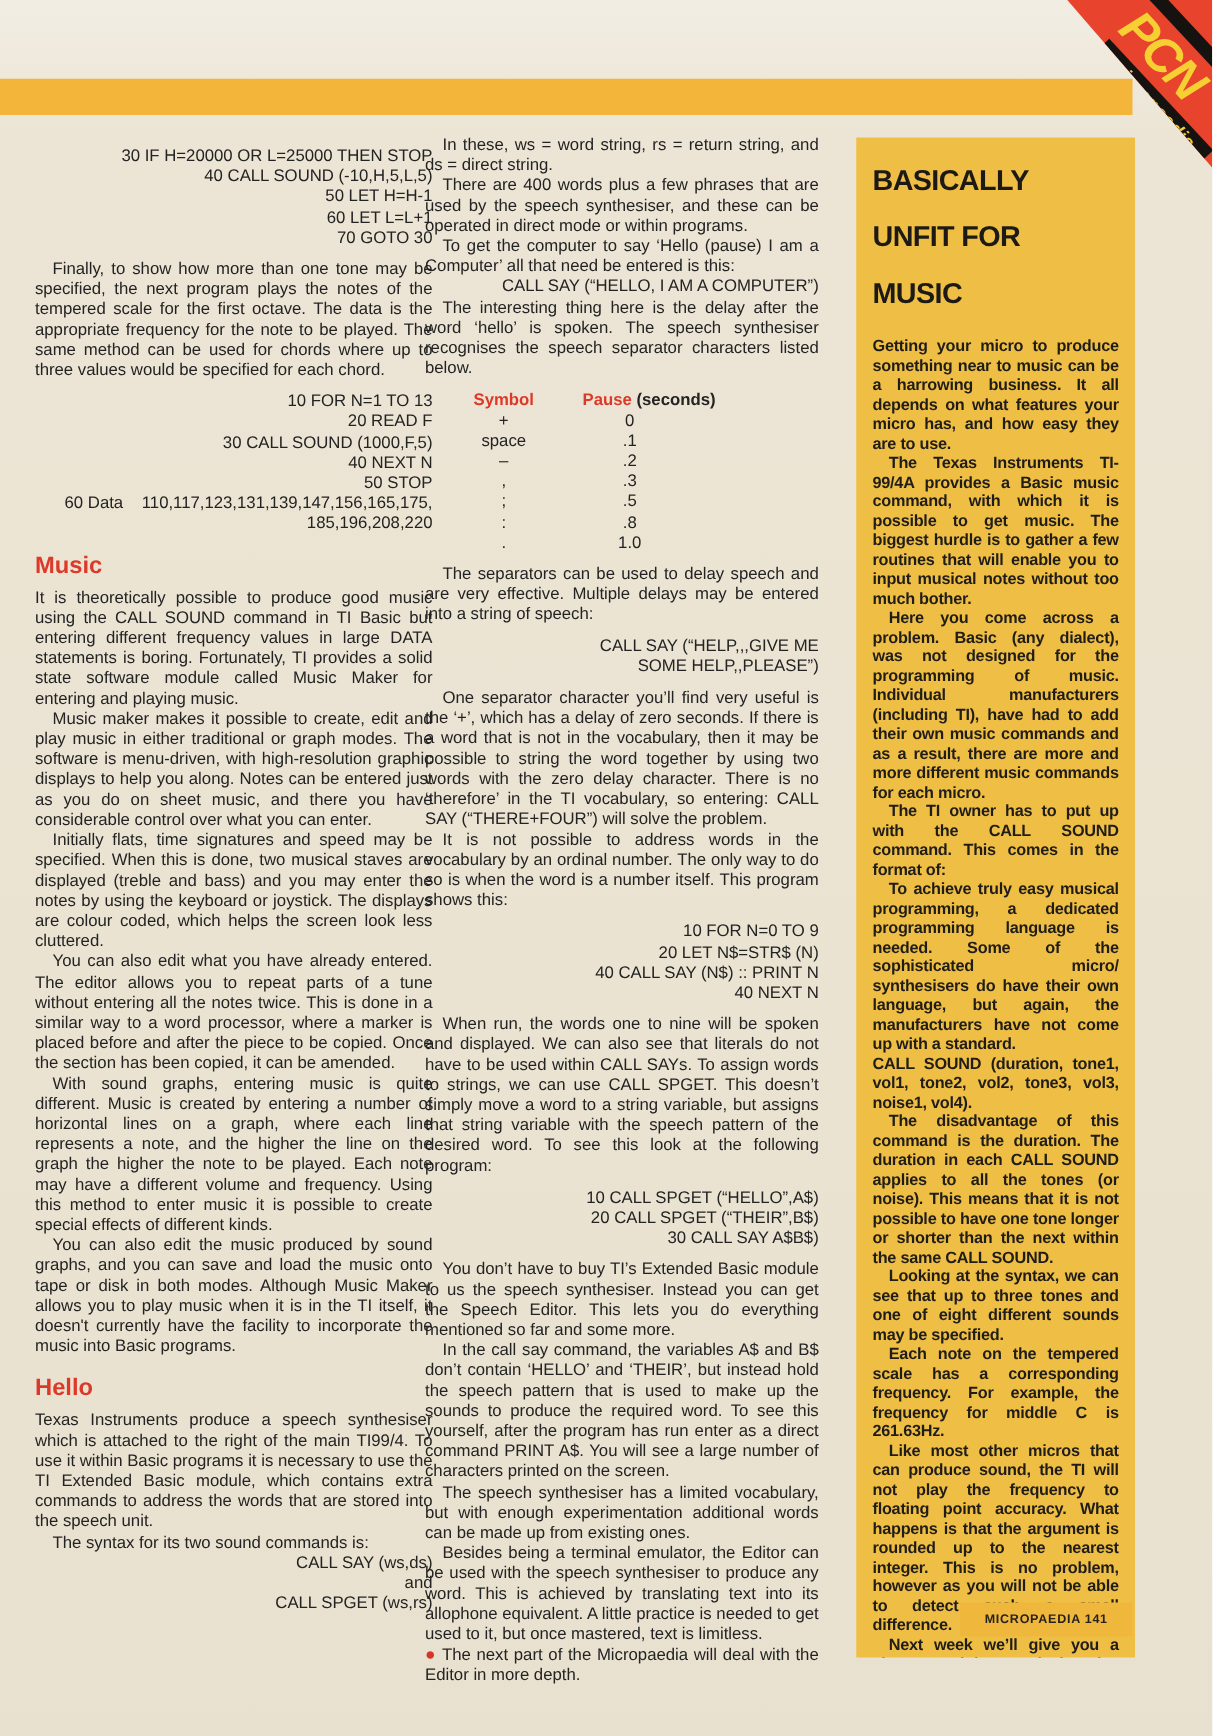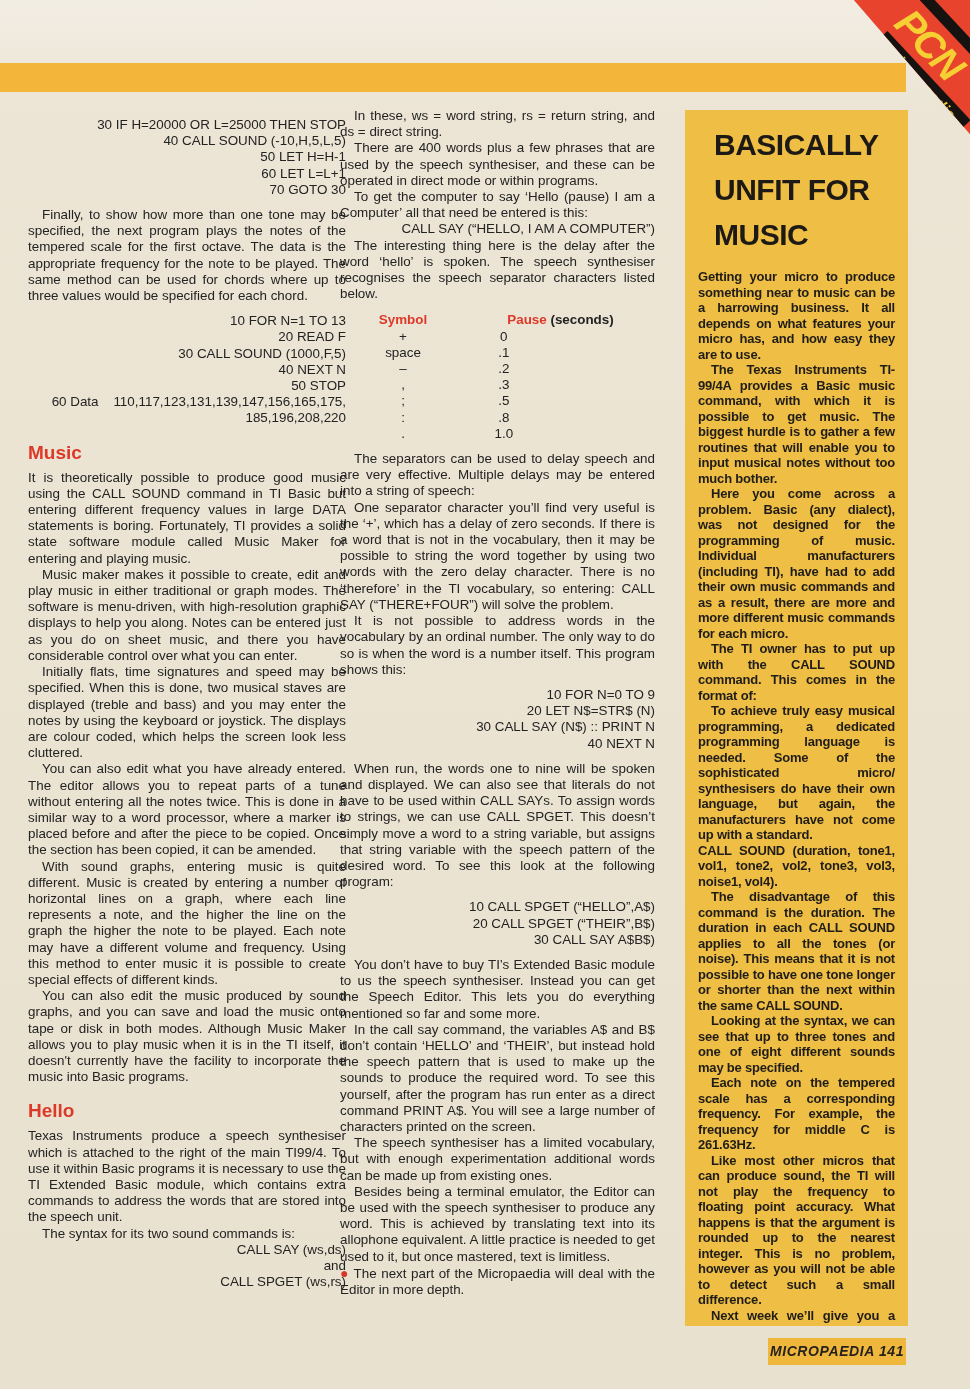--- a/index.html
+++ b/index.html
@@ -30,38 +30,38 @@
   .col-mid{left:340px;width:315px;}
   .col p{margin:0;}
   .col .indent{text-indent:14px;}
   .blk{margin:9px 0;}
   .code p{text-align:right;white-space:pre-wrap;margin:0;}
   .sec-h{color:#dd3928;font-size:19px;font-weight:bold;margin:16px 0 7px;text-align:left;line-height:20px;}
   
   .sep-table{margin:10px 0 9px;}
   .sep-head{display:flex;font-weight:bold;}
   .sep-head .sym{width:40%;text-align:center;color:#dd3928;}
-  .sep-head .pause-cell{width:60%;text-align:center;}
+  .sep-head .pause-cell{width:60%;text-align:left;}
   .sep-head .pause-label{color:#dd3928;}
   .sep-head .pause-units{color:#232323;font-weight:bold;}
   .sep-row{display:flex;}
   .sep-row .sym{width:40%;text-align:center;}
   .sep-row .val{width:24%;text-align:center;}
   .bullet-p{text-align:justify;}
   .dot{color:#d5362a;font-size:14px;}
   
   .sidebar{position:absolute;left:685px;top:110px;width:223px;height:1216px;
            background:#efbe45;padding:10px 13px 8px;box-sizing:border-box;overflow:hidden;}
-  .sb-title{font-size:30px;line-height:45px;font-weight:bold;letter-spacing:-0.5px;margin:2px 16px 12px;color:#1d1a16;}
+  .sb-title{font-size:23px;line-height:45px;font-weight:bold;letter-spacing:-0.5px;margin:2px 0 12px;color:#1d1a16;}
   .sb-body p{font-weight:bold;font-size:13px;line-height:15.5px;text-align:justify;margin:0;
              letter-spacing:-0.2px;color:#201d18;}
   .sb-body .indent{text-indent:13px;}
   
-  .footer{position:absolute;left:768px;top:1338px;width:138px;height:27px;background:#f0b73d;
-          color:#26221c;font-weight:bold;font-size:14px;letter-spacing:0.6px;text-align:center;line-height:27px;font-style:italic;}
+  .footer{position:absolute;left:768px;top:1282px;width:138px;height:27px;background:#f0b73d;
+          color:#26221c;font-weight:bold;font-size:10px;letter-spacing:0.6px;text-align:center;line-height:27px;}
 </style>
 </head>
 <body>
 
 <div class="page">
 
   <div class="top-bar"></div>
 
   <div class="corner">
     <div class="stripe s1"></div>
@@ -164,30 +164,35 @@
           </div>
 
           <div class="sep-row">
             <span class="sym">.</span>
             <span class="val">1.0</span>
           </div>
         </div>
     </div>
 
     <p class="indent">The separators can be used to delay speech and are very effective. Multiple delays may be entered into a string of speech:</p>
+    <div class="code blk">
+
+    <p>CALL SAY (“HELP,,,GIVE ME</p>
+        <p>   SOME HELP,,PLEASE”)</p>
+      </div>
     <div>
 
     <p class="indent">One separator character you’ll find very useful is the ‘+’, which has a delay of zero seconds. If there is a word that is not in the vocabulary, then it may be possible to string the word together by using two words with the zero delay character. There is no ‘therefore’ in the TI vocabulary, so entering: CALL SAY (“THERE+FOUR”) will solve the problem.</p>
         <p class="indent">It is not possible to address words in the vocabulary by an ordinal number. The only way to do so is when the word is a number itself. This program shows this:</p>
       </div>
     <div class="code blk">
 
     <p>10 FOR N=0 TO 9</p>
         <p>20 LET N$=STR$ (N)</p>
-        <p>30 CALL SAY (N$) :: PRINT N</p>
+        <p>40 CALL SAY (N$) :: PRINT N</p>
         <p>40 NEXT N</p>
       </div>
     <p class="indent">When run, the words one to nine will be spoken and displayed. We can also see that literals do not have to be used within CALL SAYs. To assign words to strings, we can use CALL SPGET. This doesn’t simply move a word to a string variable, but assigns that string variable with the speech pattern of the desired word. To see this look at the following program:</p>
     <div class="code blk">
 
     <p>10 CALL SPGET (“HELLO”,A$)</p>
         <p>20 CALL SPGET (“THEIR”,B$)</p>
         <p>30 CALL SAY A$B$)</p>
       </div>
     <div>

